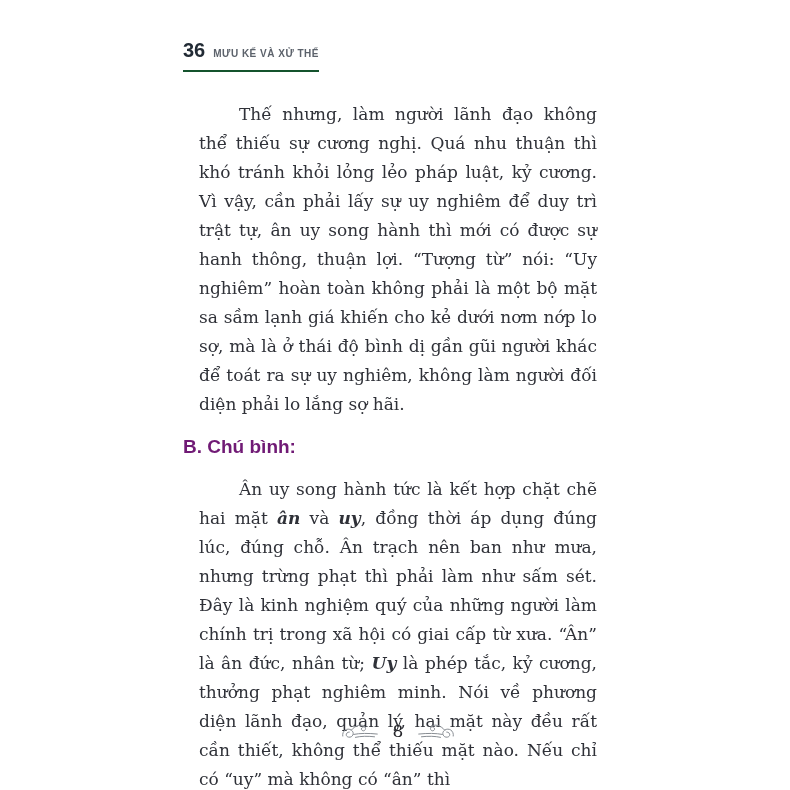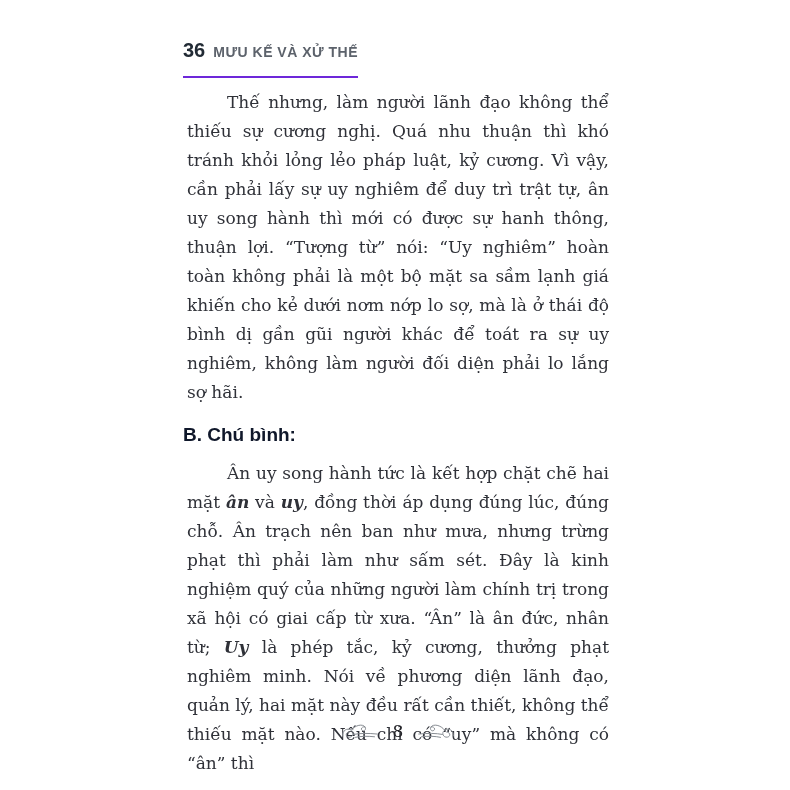--- a/index.html
+++ b/index.html
@@ -9,46 +9,46 @@
     position:relative;
     overflow:hidden;
     font-family:"DejaVu Serif", serif;
   }
   .page{position:absolute;inset:0;background:#ffffff;}
 
   
   .header{
     position:absolute;left:183px;top:40px;
     display:inline-flex;align-items:baseline;gap:8px;
-    border-bottom:2px solid #6d28d9;
-    padding-bottom:16px;
+    border-bottom:2px solid #14532d;
+    padding-bottom:10px;
   }
   .chapnum{
     font-family:"Liberation Sans", sans-serif;
     font-weight:bold;font-size:20px;color:#222b35;line-height:1;
   }
   .chaptitle{
     font-family:"Liberation Sans", sans-serif;
-    font-weight:bold;font-size:14px;color:#5c626b;
+    font-weight:bold;font-size:10px;color:#5c626b;
     letter-spacing:0.5px;line-height:1;
   }
 
   
   .bodytext{
     position:absolute;left:183px;top:84px;width:430px;
     font-size:17px;line-height:29px;color:#2f3138;
     text-align:justify;
     text-justify:inter-word;
   }
-  .para{margin:4px;text-indent:40px;}
+  .para{margin:16px;text-indent:40px;}
   .para + .para{margin-top:4px;}
   .para i{font-style:italic;font-weight:bold;}
   .heading{
     font-family:"Liberation Sans", sans-serif;
-    font-size:19px;font-weight:bold;color:#0f172a;
+    font-size:19px;font-weight:bold;color:#701a75;
     margin:17px 0 12px 0;text-indent:0;line-height:1.2;
   }
 
   
   .footer{
     position:absolute;left:183px;top:720px;width:430px;
     display:flex;justify-content:center;align-items:center;gap:13px;
   }
   .pagenum{font-size:17px;color:#26262b;line-height:1;}
   .flourish{color:#888d93;display:block;}

